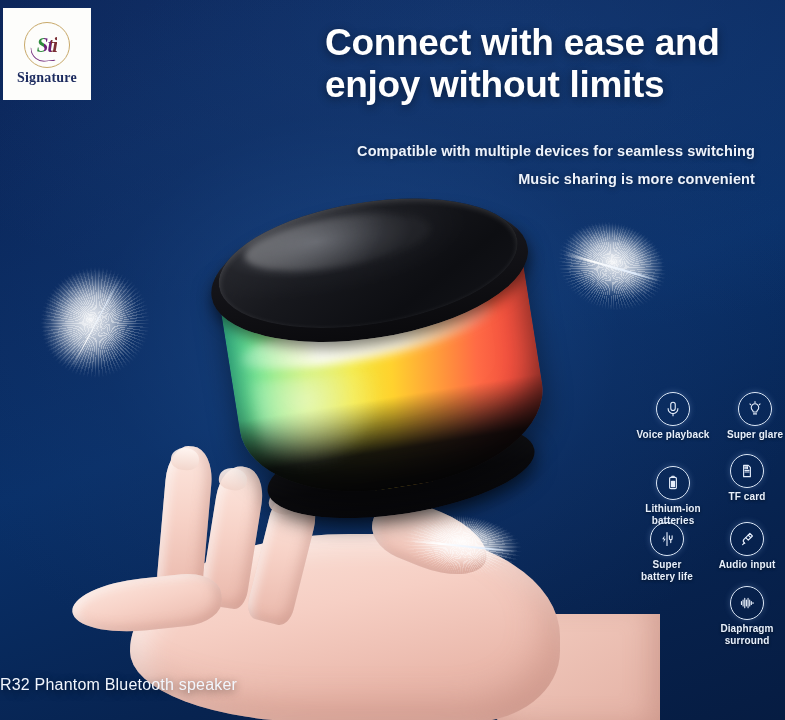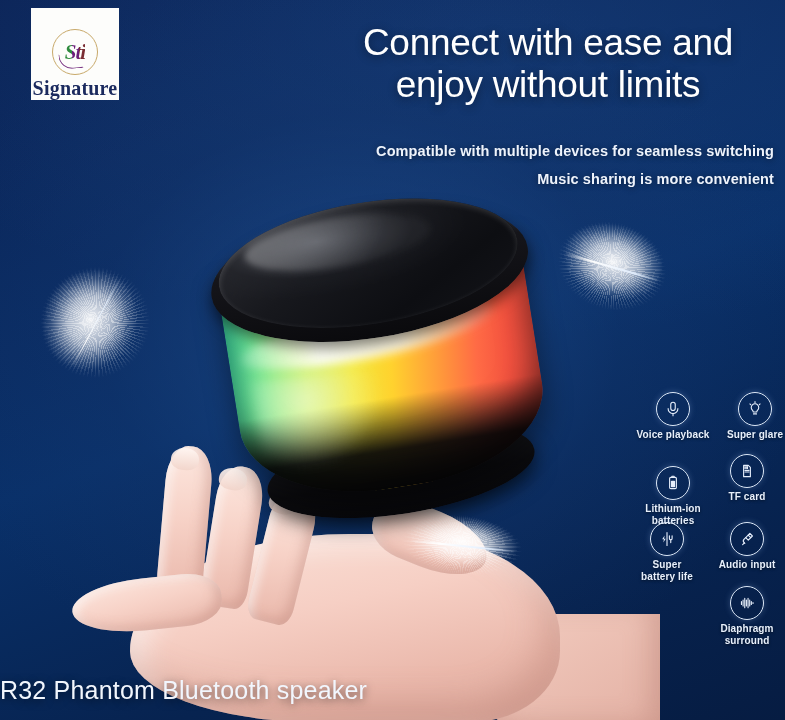--- a/index.html
+++ b/index.html
@@ -14,23 +14,22 @@
       radial-gradient(ellipse 900px 420px at 62% 6%, rgba(30,72,134,.45) 0%, rgba(12,36,82,0) 70%),
       linear-gradient(160deg,#0b2356 0%, #0a2a60 28%, #093069 50%, #072350 78%, #061c42 100%);
   }
 
   
   .logo-badge{
     position:absolute;left:3px;top:8px;
     width:88px;height:92px;
     background:#fdfdfb;
     display:flex;flex-direction:column;
-    align-items:center;justify-content:flex-end;
+    align-items:center;justify-content:center;
     gap:2px;
-    margin-left:28px;
   }
   .logo-ring{
     width:44px;height:44px;border-radius:50%;
     border:1.4px solid #c8a96a;
     position:relative;
     display:flex;align-items:center;justify-content:center;
   }
   .logo-mono{
     font-family:"Liberation Serif", serif;
     font-size:21px;font-weight:700;font-style:italic;
@@ -42,38 +41,38 @@
   .logo-swash{
     position:absolute;left:6px;bottom:5px;
     width:22px;height:14px;
     border:1.6px solid #7d3a86;
     border-top-color:transparent;border-right-color:transparent;
     border-radius:0 0 0 14px;
     transform:rotate(-6deg);
   }
   .logo-word{
     font-family:"Liberation Serif", serif;
-    font-size:20px;font-weight:700;color:#1b2a5e;
+    font-size:14px;font-weight:700;color:#1b2a5e;
     letter-spacing:.2px;
   }
 
   
   .headline{
-    position:absolute;right:22px;top:22px;
-    width:430px;text-align:center;
+    position:absolute;right:30px;top:22px;
+    width:430px;text-align:left;
     color:#ffffff;
-    font-size:37px;font-weight:400;
+    font-size:37px;font-weight:700;
     line-height:1.14;
     letter-spacing:-.3px;
     text-shadow:0 2px 10px rgba(0,0,0,.45);
   }
   .headline div{white-space:nowrap;}
 
   .sub{
-    position:absolute;right:11px;
+    position:absolute;right:30px;
     text-align:right;
     color:#eef3fb;
     font-size:14.5px;font-weight:700;
     letter-spacing:.1px;
     text-shadow:0 1px 6px rgba(0,0,0,.45);
     white-space:nowrap;
   }
   .sub.l1{top:143px;}
   .sub.l2{top:171px;}
 
@@ -240,21 +239,21 @@
   #feat-batt{left:10px;top:74px;}
   #feat-tf{left:84px;top:62px;}
   #feat-life{left:4px;top:130px;}
   #feat-audio{left:84px;top:130px;}
   #feat-diaph{left:84px;top:194px;}
 
   
   #product-name{
     position:absolute;left:0px;top:676px;
     color:#f2f6fd;
-    font-size:25px;font-weight:400;
+    font-size:16px;font-weight:400;
     letter-spacing:.2px;
     text-shadow:0 2px 8px rgba(0,0,0,.55);
     white-space:nowrap;
     text-align:right;
   }
 </style>
 </head>
 <body>
 
 <div id="stage">

